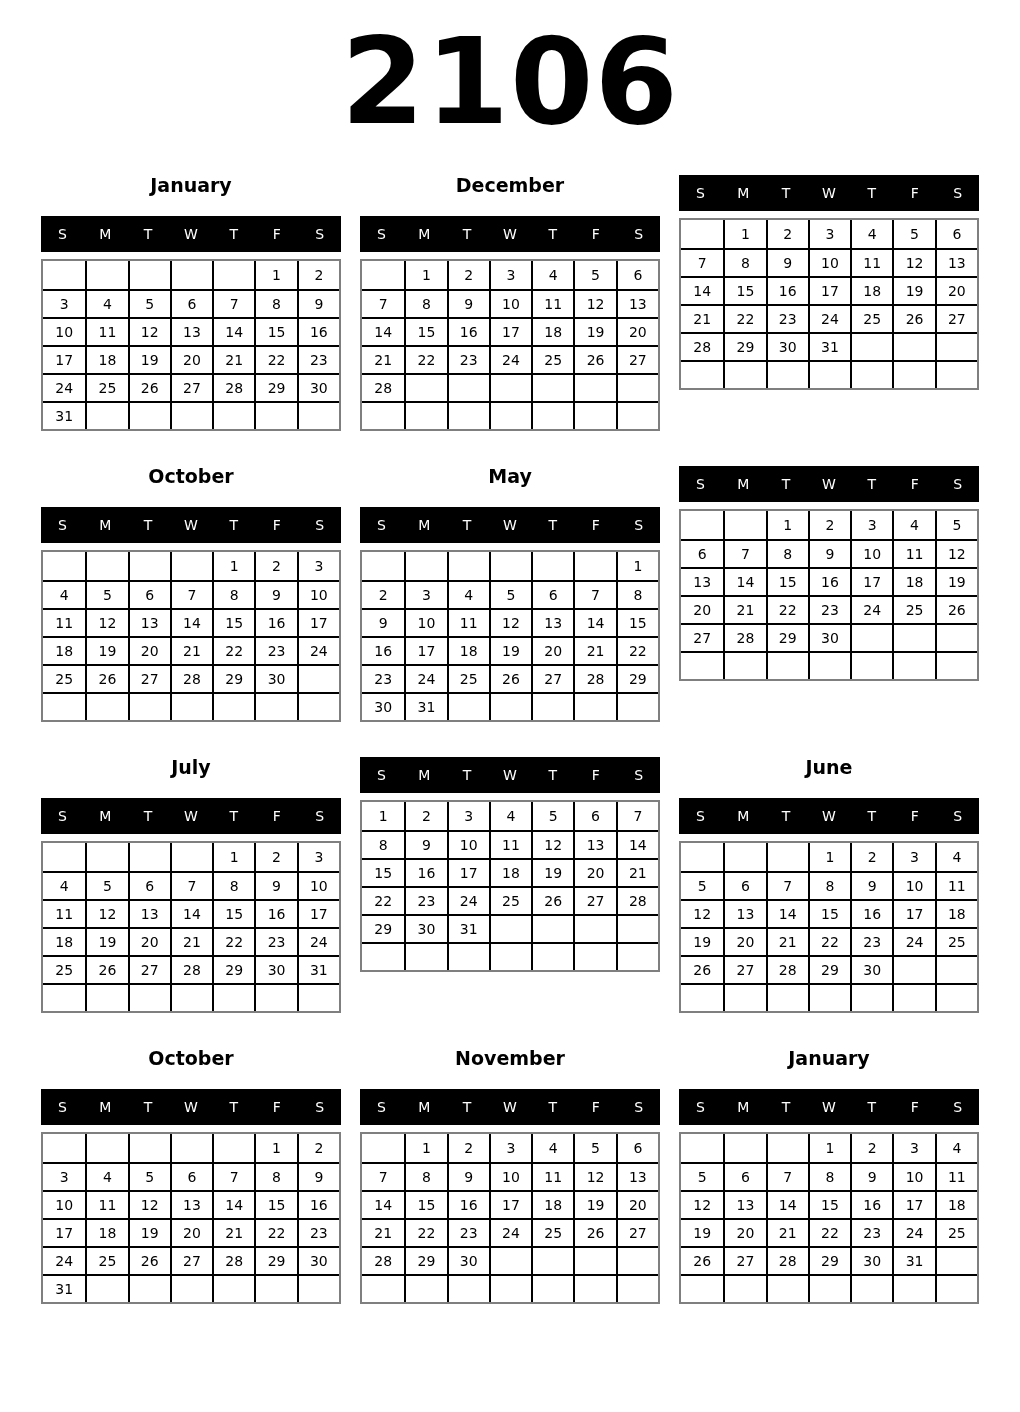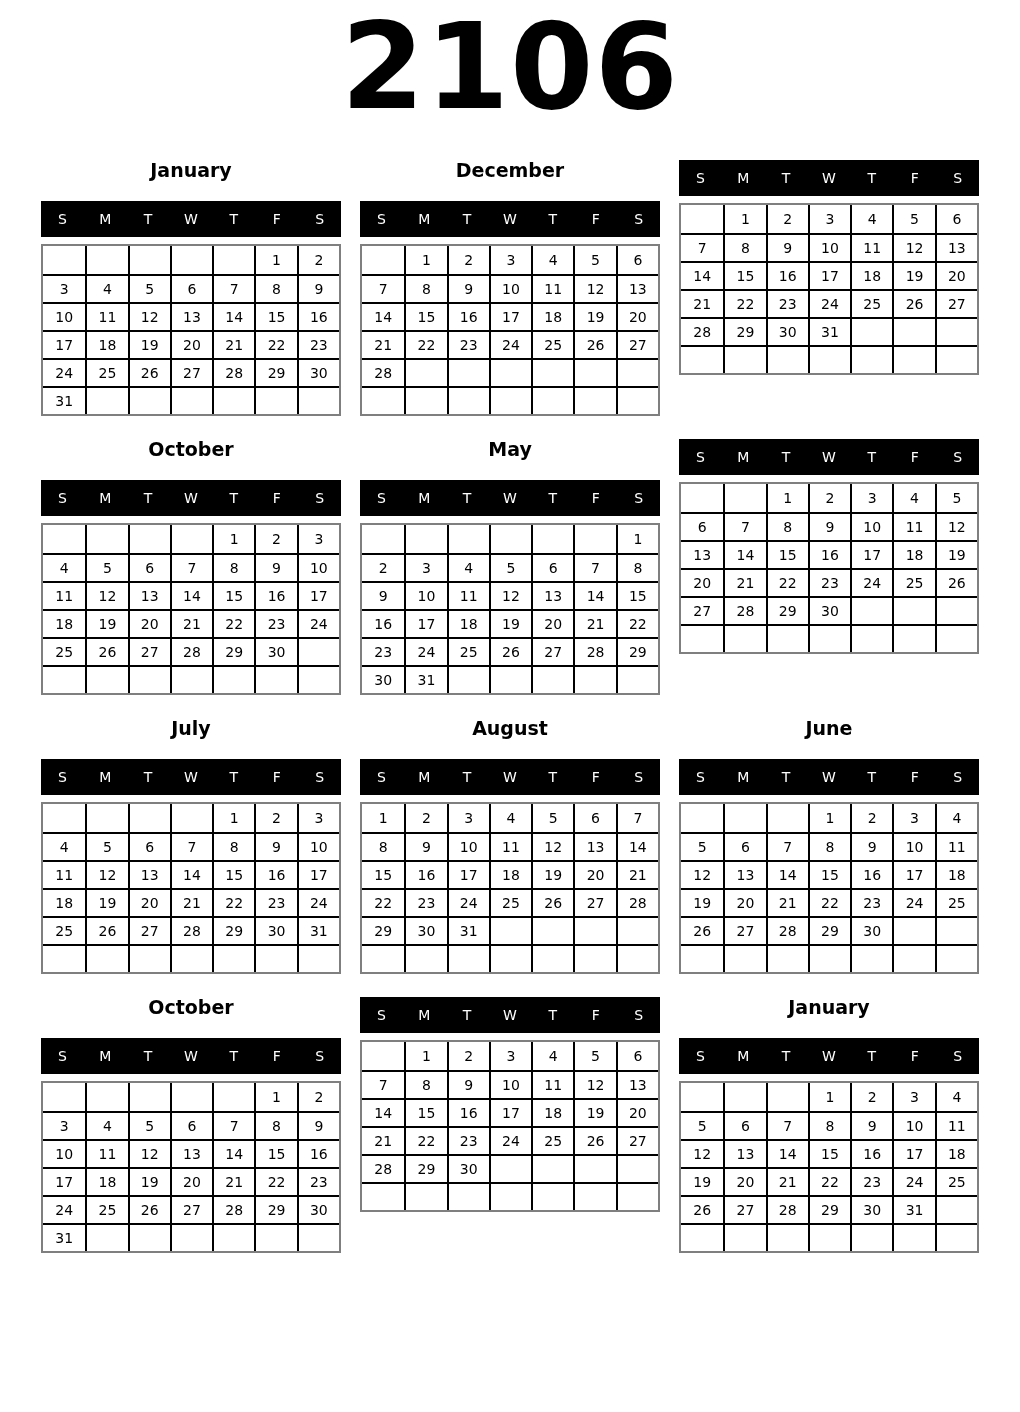--- a/index.html
+++ b/index.html
@@ -14,32 +14,32 @@
     height: 1412px;
     margin: 0 auto;
     background: #ffffff;
     overflow: hidden;
   }
   .year-title {
     font-size: 120px;
     font-weight: bold;
     text-align: center;
     margin: 0 0 30px 0;
-    padding-top: 4px;
+    padding-top: 19px;
     line-height: 1.05;
     letter-spacing: 1px;
   }
   .months {
     display: grid;
     grid-template-columns: repeat(3, 1fr);
     column-gap: 19px;
     padding: 0 41px;
   }
   .month {
-    margin-bottom: 23px;
+    margin-bottom: 35px;
   }
   .month-title {
     font-size: 19px;
     font-weight: bold;
     text-align: center;
     margin: 0 0 20px 0;
     line-height: 21px;
   }
   .weekday-bar {
     display: grid;
@@ -465,21 +465,20 @@
           <div class="day-cell"></div>
           <div class="day-cell"></div>
           <div class="day-cell"></div>
           <div class="day-cell"></div>
           <div class="day-cell"></div>
           <div class="day-cell"></div>
           <div class="day-cell"></div>
         </div>
       </div>
       <div class="month">
-        <div class="month-title">August</div>
         <div class="weekday-bar">
           <div class="weekday-label">S</div>
           <div class="weekday-label">M</div>
           <div class="weekday-label">T</div>
           <div class="weekday-label">W</div>
           <div class="weekday-label">T</div>
           <div class="weekday-label">F</div>
           <div class="weekday-label">S</div>
         </div>
         <div class="day-grid">
@@ -633,20 +632,21 @@
           <div class="day-cell">31</div>
           <div class="day-cell"></div>
           <div class="day-cell"></div>
           <div class="day-cell"></div>
           <div class="day-cell"></div>
           <div class="day-cell"></div>
           <div class="day-cell"></div>
         </div>
       </div>
       <div class="month">
+        <div class="month-title">November</div>
         <div class="weekday-bar">
           <div class="weekday-label">S</div>
           <div class="weekday-label">M</div>
           <div class="weekday-label">T</div>
           <div class="weekday-label">W</div>
           <div class="weekday-label">T</div>
           <div class="weekday-label">F</div>
           <div class="weekday-label">S</div>
         </div>
         <div class="day-grid">

